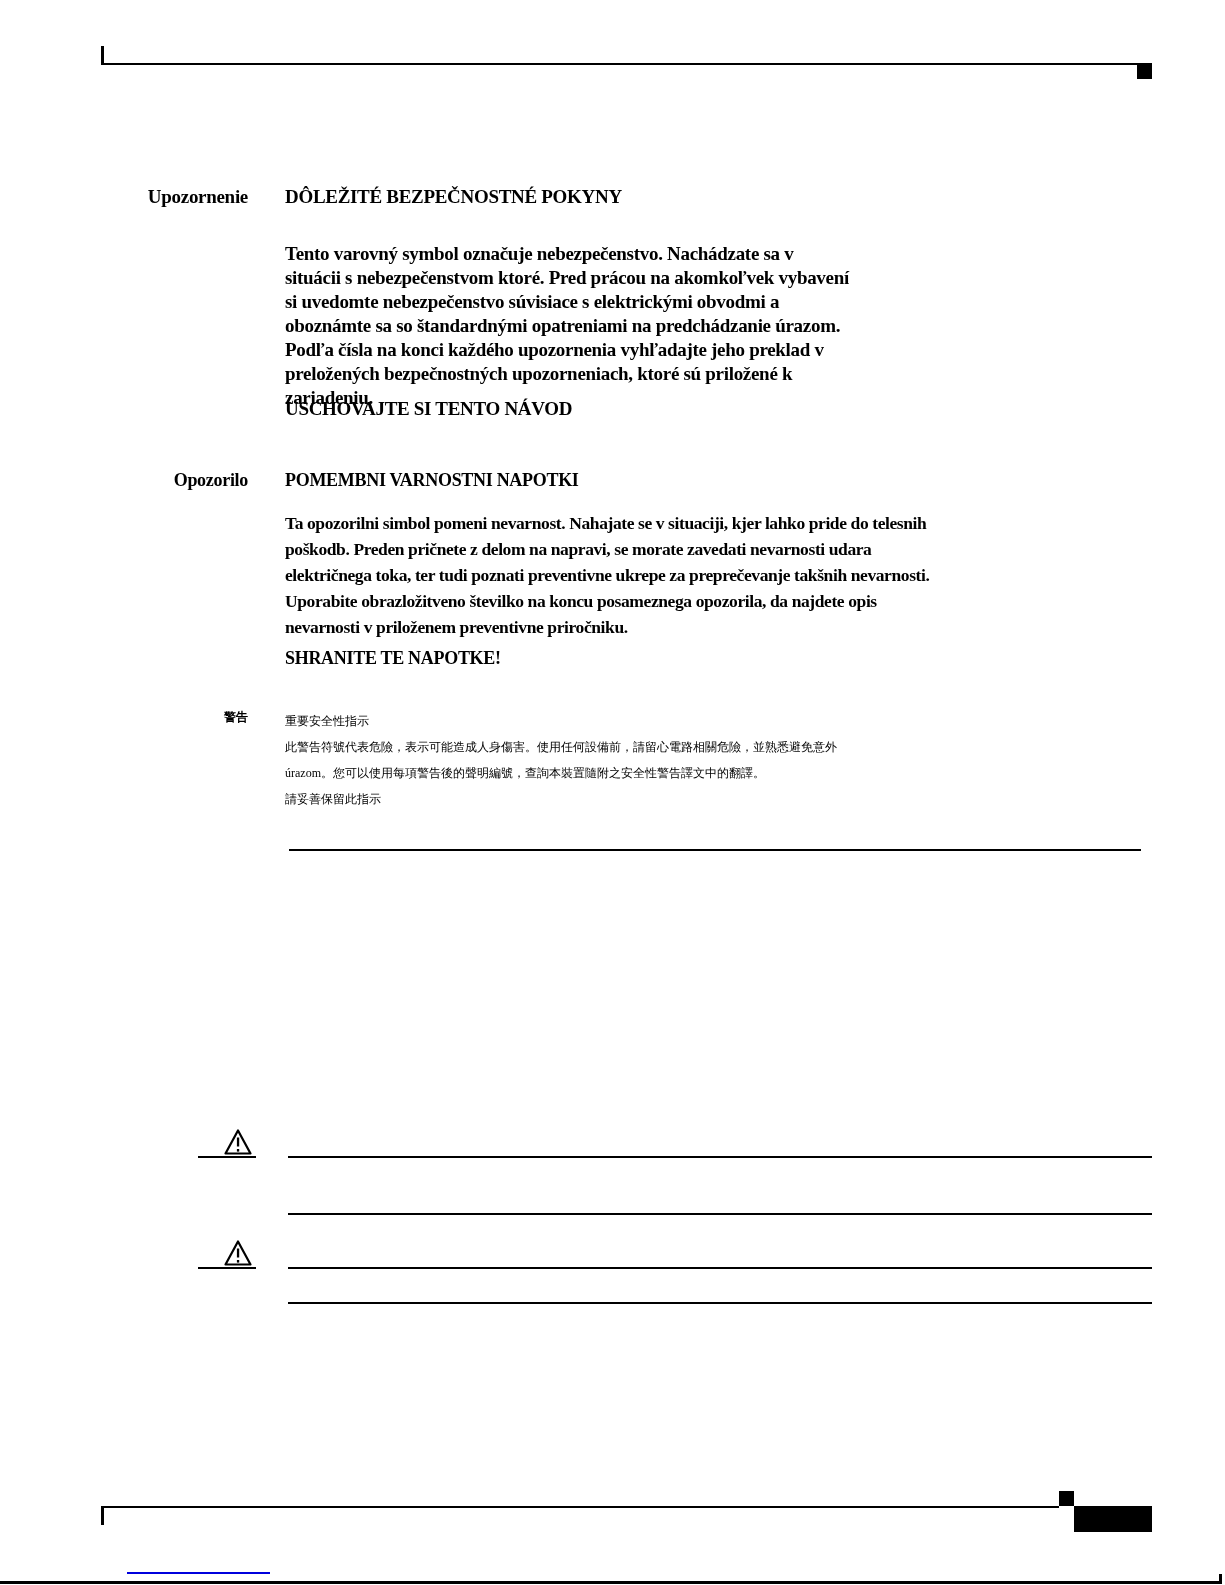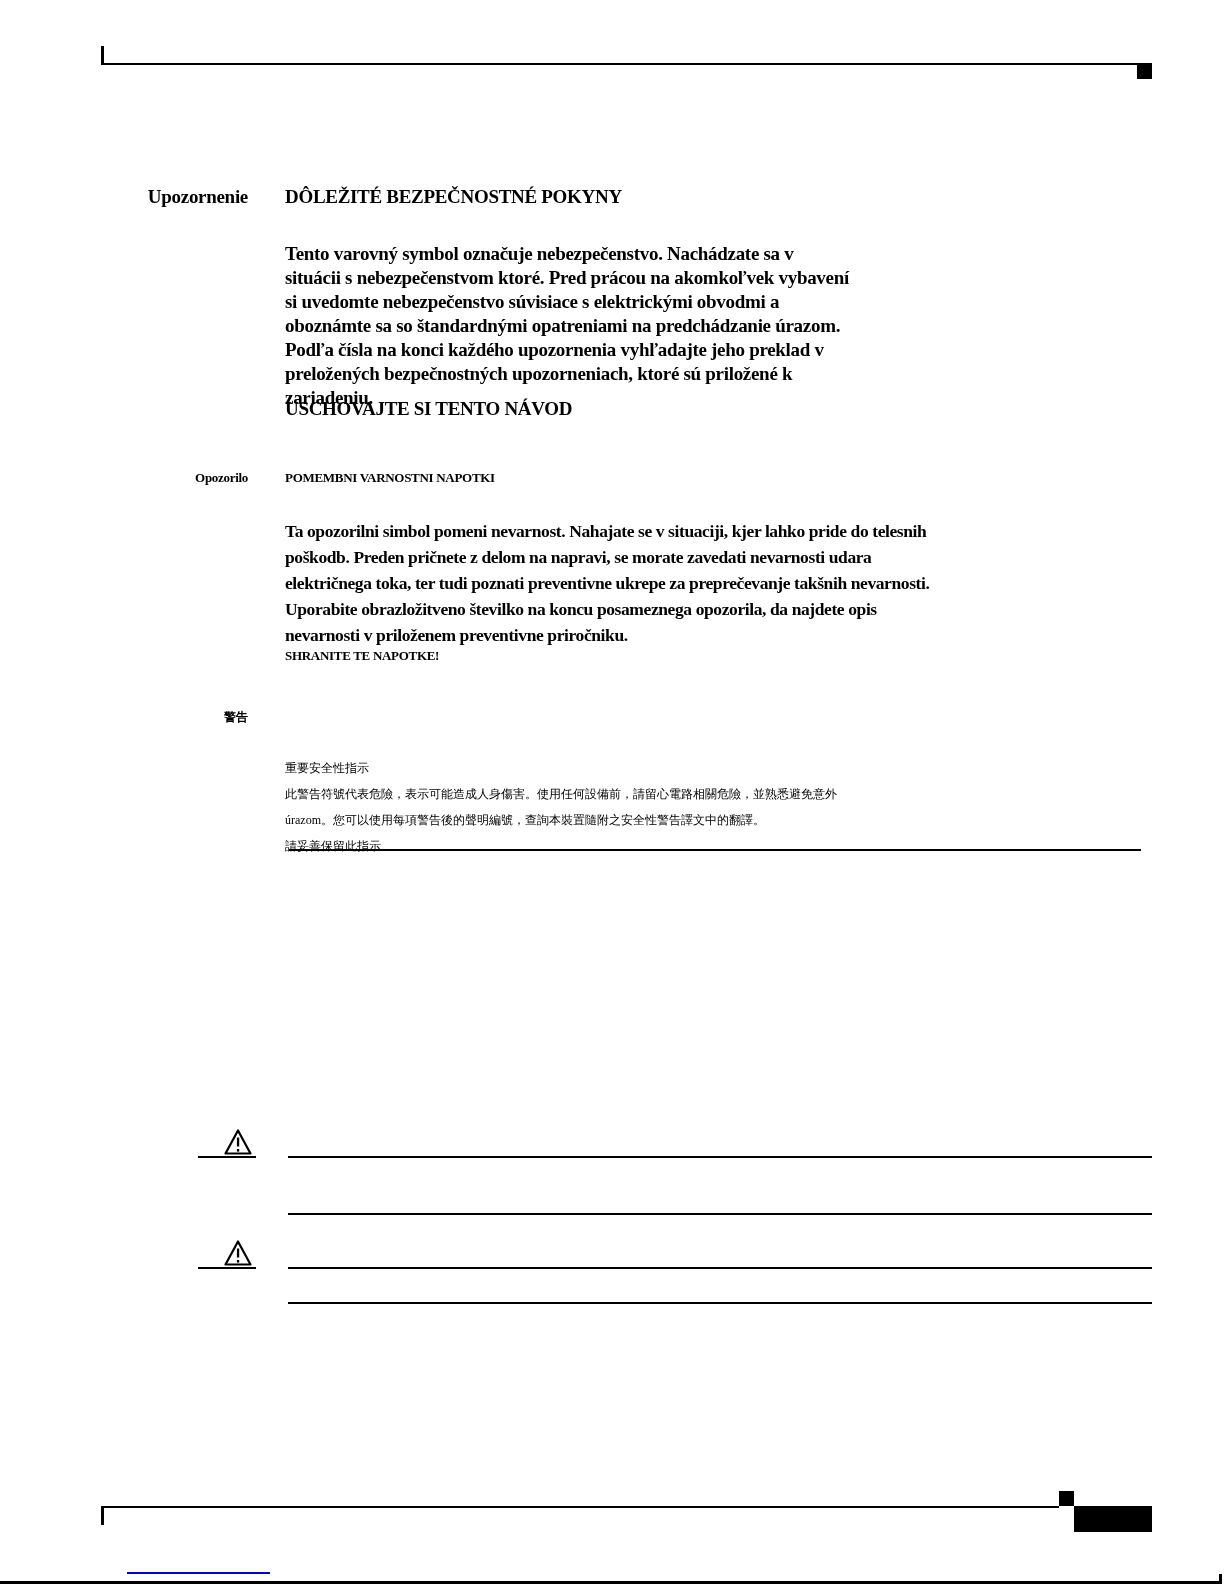--- a/index.html
+++ b/index.html
@@ -24,24 +24,24 @@
     text-align: right;
     font-weight: bold;
     white-space: nowrap;
   }
   .col { position: absolute; left: 285px; white-space: nowrap; }
   .bold { font-weight: bold; }
 
   .fs-s1 { font-size: 19px; letter-spacing: -0.3px; }
   .lh-s1 { line-height: 24px; }
   .fs-s2 { font-size: 17.5px; letter-spacing: -0.4px; }
-  .fs-s2h { font-size: 13px; letter-spacing: -0.3px; }
-  .lh-s2 { line-height: 26px; margin-top: 8px; }
+  .fs-s2h { font-size: 18px; letter-spacing: -0.3px; }
+  .lh-s2 { line-height: 26px; }
   .fs-s3 { font-size: 12px; }
-  .lh-s3 { line-height: 26px; margin-top: 47px; }
+  .lh-s3 { line-height: 26px; }
 
   .body-lines div { white-space: nowrap; }
 
   .caution-icon { position: absolute; width: 28px; height: 28px; }
   .link-line { position: absolute; height: 2px; }
 </style>
 </head>
 <body>
 
 <div class="canvas">

